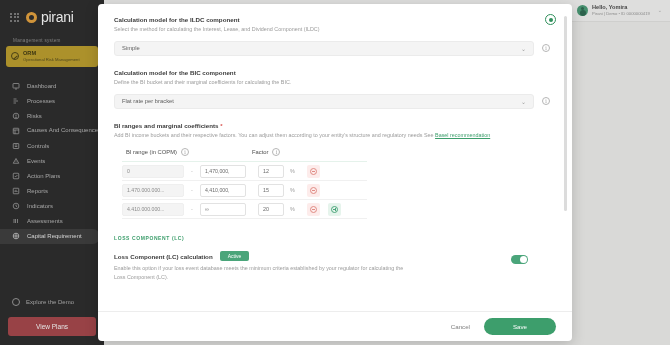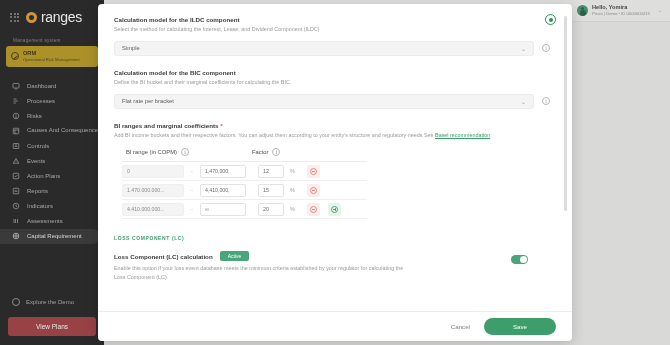--- a/index.html
+++ b/index.html
@@ -226,21 +226,21 @@
           <i></i>
           <i></i>
           <i></i>
           <i></i>
           <i></i>
           <i></i>
           <i></i>
           <i></i>
       </span>
       <span class="brand-mark"></span>
-      <span class="brand-text">ranges</span>
+      <span class="brand-text">pirani</span>
     </div>
 
     <div class="ms-label">Management system</div>
 
     <div class="orm-card">
       <span class="orm-ic"></span>
       <span>
         <span class="orm-title" style="display:block">ORM</span>
         <span class="orm-sub" style="display:block">Operational Risk Management</span>
       </span>

